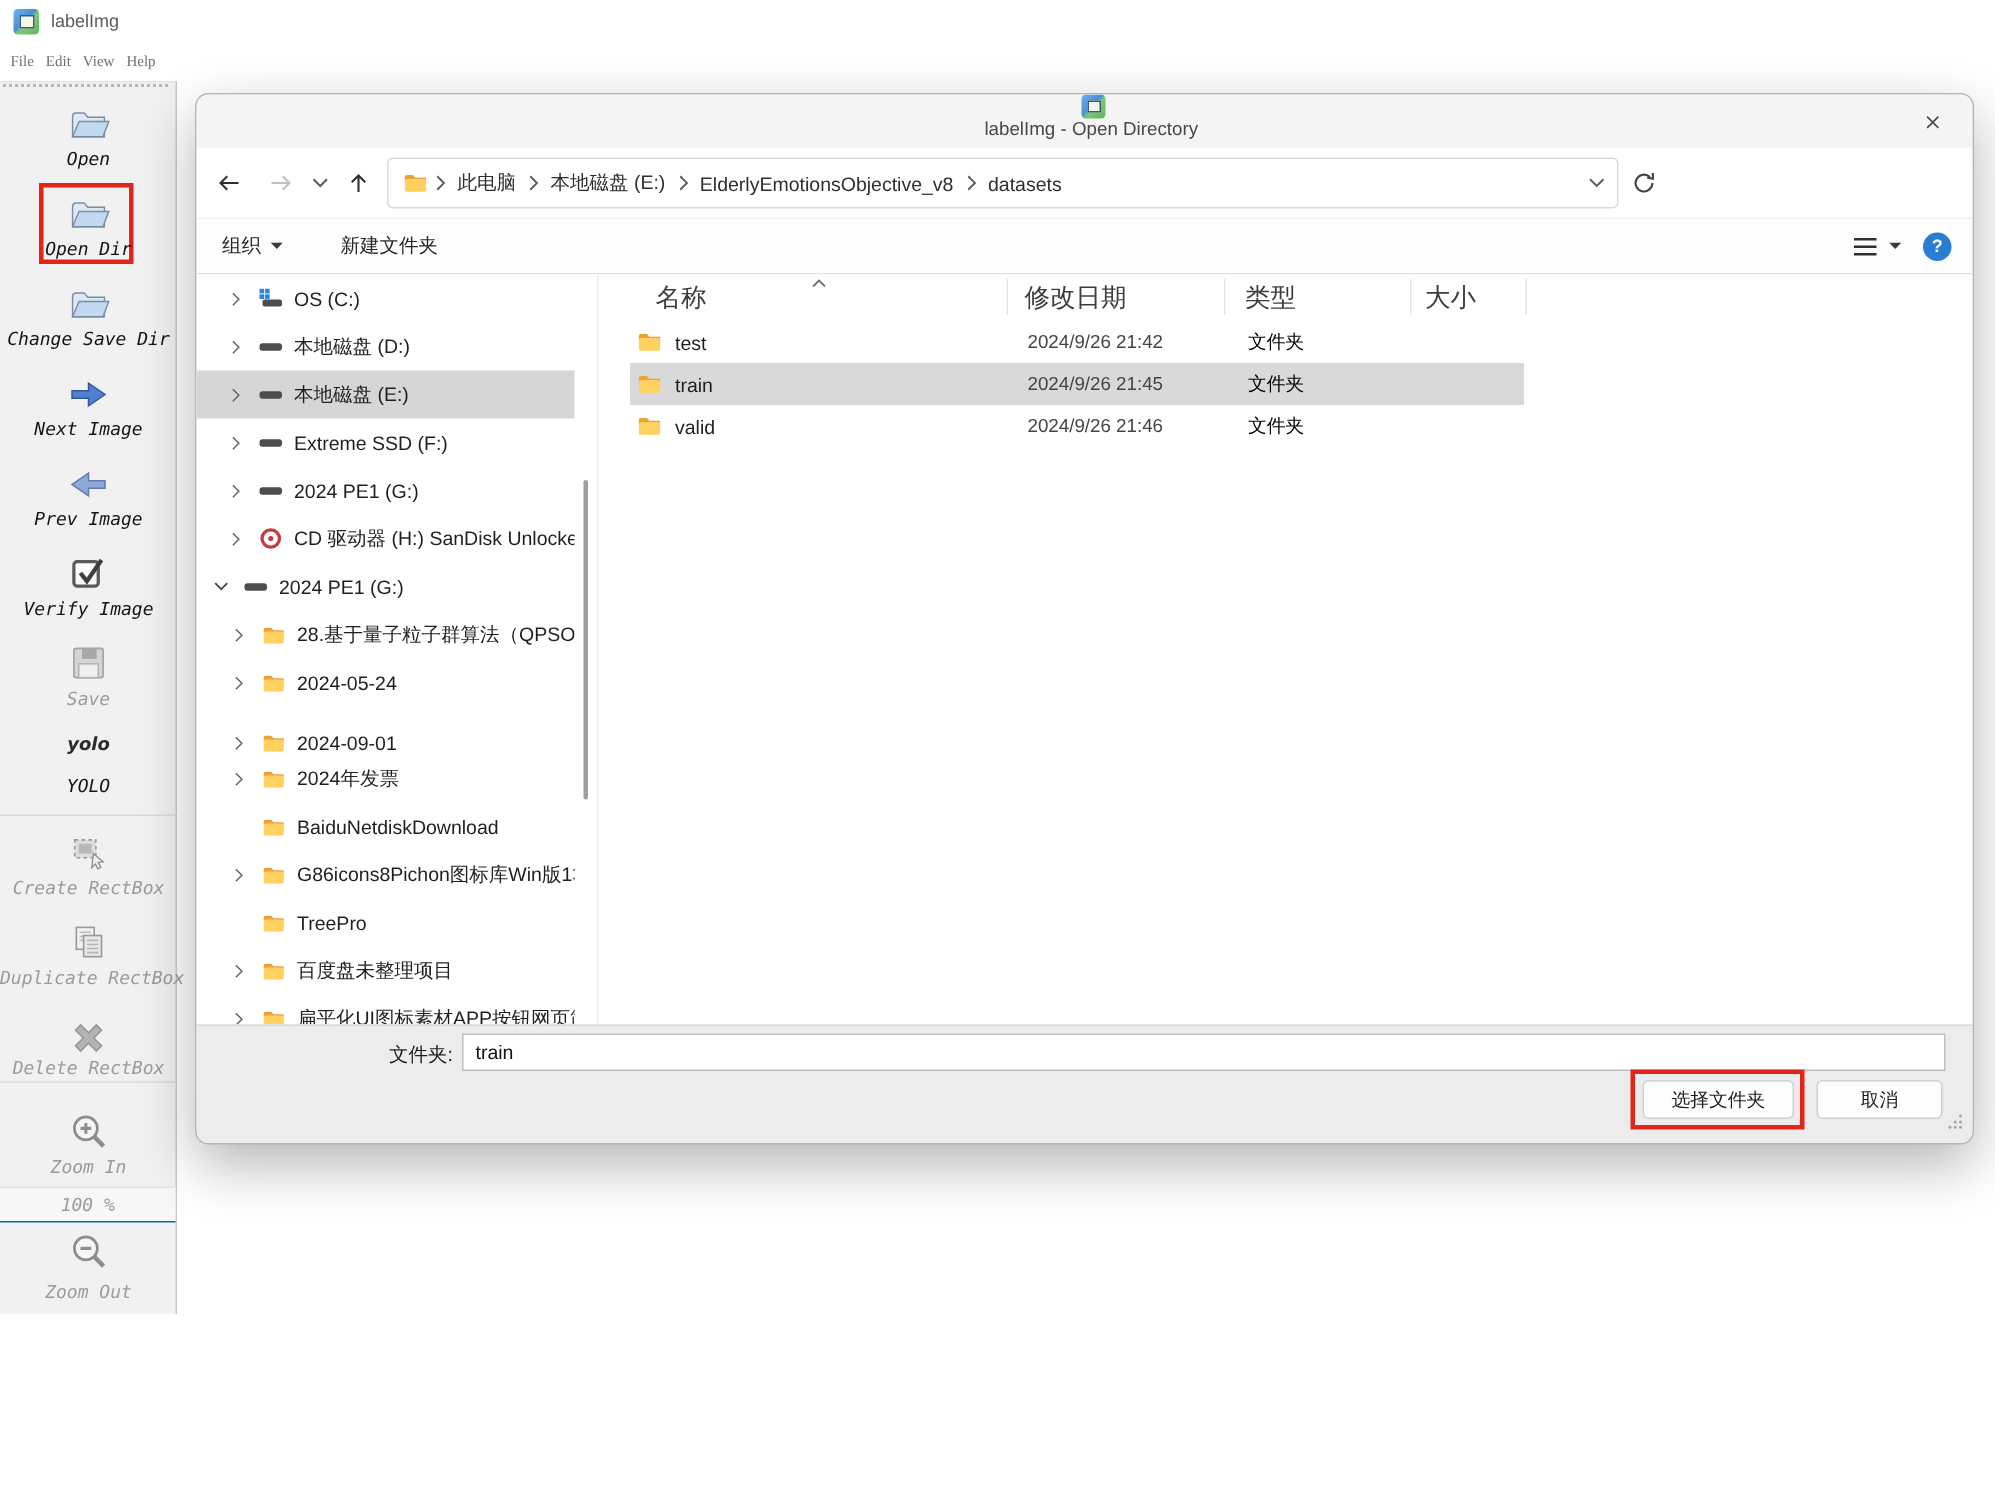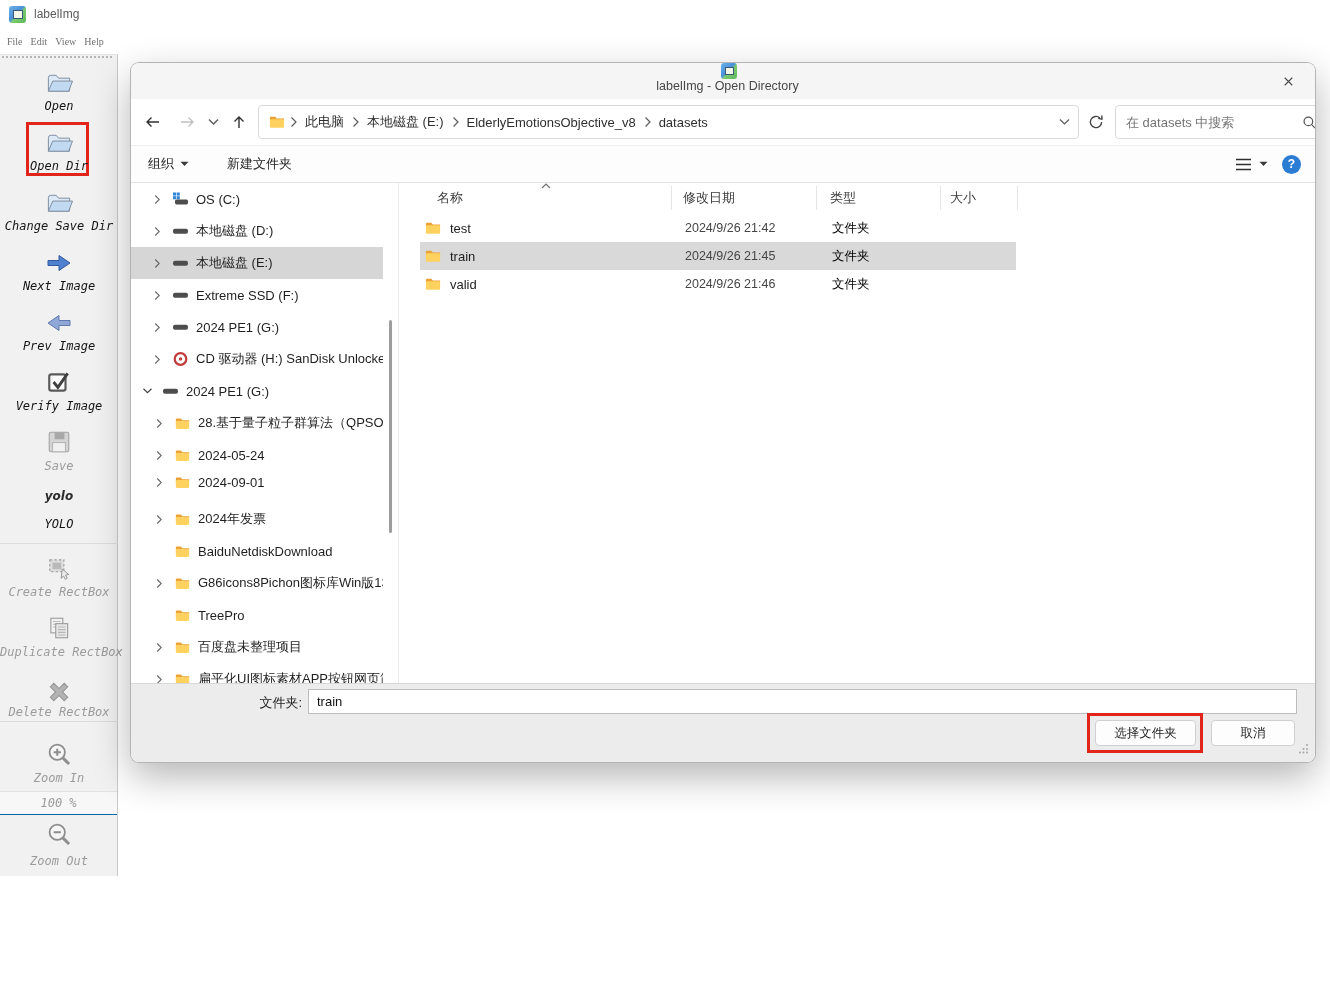--- a/index.html
+++ b/index.html
@@ -59,21 +59,21 @@
   .tchev { width:16px; display:flex; justify-content:center; flex:0 0 auto; }
   .ticon { width:20px; display:flex; justify-content:center; margin-left:5px; flex:0 0 auto; }
   .tlabel { margin-left:6px; font-size:13px; color:#1f1f1f; white-space:nowrap; overflow:hidden; }
   .pad-top { padding-left:18px; }
   .pad-exp { padding-left:8px; }
   .pad-child { padding-left:20px; }
   .tree-scroll { position:absolute; left:258px; top:137px; width:3px; height:213px; background:#9d9d9d; border-radius:2px; }
 
   .listpane { position:absolute; left:269px; top:0; width:915px; height:500px; }
   .lheader { position:absolute; left:0; top:0; width:100%; height:28px; display:flex; }
-  .hcell { font-size:13px; color:#3c3c3c; display:flex; align-items:center; border-right:1px solid #e6e6e6; height:24px; margin-top:3px; position:relative; }
+  .hcell { font-size:17px; color:#3c3c3c; display:flex; align-items:center; border-right:1px solid #e6e6e6; height:24px; margin-top:3px; position:relative; }
   .hc-name { width:252px; margin-left:20px; padding-left:17px; }
   .hc-date { width:145px; padding-left:11px; }
   .hc-type { width:124px; padding-left:13px; }
   .hc-size { width:77px; padding-left:9px; }
   .sort-up { position:absolute; left:120px; top:-8px; }
   .lrow { position:absolute; left:20px; width:596px; height:28px; display:flex; align-items:center; }
   .lrow.sel { background:#d9d9d9; }
   .licon { width:18px; display:flex; margin-left:4px; flex:0 0 auto; }
   .lname { width:226px; margin-left:8px; font-size:13px; color:#1f1f1f; }
   .ldate { width:145px; padding-left:11px; font-size:12.5px; color:#454545; margin-left:-2px; }
@@ -311,27 +311,20 @@
         </span>
       </div>
 
       <div class="refresh-btn">
         <svg width="16" height="16" viewBox="0 0 16 16">
             <path d="M13.6 8 a5.6 5.6 0 1 1 -1.7-4" fill="none" stroke="#444" stroke-width="1.4"></path>
             <path d="M13.9 1.4 L13.9 5.2 L10.2 4.4" fill="none" stroke="#444" stroke-width="1.4"></path>
           </svg>
       </div>
 
-      <div class="searchbox">
-        <input placeholder="在 datasets 中搜索" style="">
-        <svg width="15" height="15" viewBox="0 0 16 16">
-            <circle cx="6.8" cy="6.8" r="4.6" fill="none" stroke="#555" stroke-width="1.3"></circle>
-            <path d="M10.3 10.3 L14 14" stroke="#555" stroke-width="1.3"></path>
-          </svg>
-      </div>
       <div style="width:18px;flex:0 0 auto"></div>
     </div>
 
     <div class="dlg-toolbar">
       <div class="tb-btn" style="margin-left:7px">
         <span>组织</span>
         <svg width="9" height="6" viewBox="0 0 9 6">
             <path d="M0.5 0.8 L4.5 5 L8.5 0.8 Z" fill="#3a3a3a"></path>
           </svg>
       </div>
@@ -485,21 +478,21 @@
             </span>
           <span class="ticon">
               <svg width="17" height="15" viewBox="0 0 20 18">
                 <path d="M2 4.5 C2 3.6 2.7 3 3.5 3 H8 l1.8 2 H18 v2.5 H2 Z" fill="#eaa236"></path>
                 <rect x="2" y="6" width="16" height="9.5" rx="1.4" fill="#ffd15e"></rect>
               </svg>
             </span>
           <span class="tlabel">2024-05-24</span>
         </div>
 
-        <div class="titem pad-child" style="top:283px">
+        <div class="titem pad-child" style="top:296px">
           <span class="tchev">
               <svg width="8" height="11" viewBox="0 0 9 12">
                 <path d="M2.5 1.5 L7 6 L2.5 10.5" stroke="#666" stroke-width="1.2" fill="none"></path>
               </svg>
             </span>
           <span class="ticon">
               <svg width="17" height="15" viewBox="0 0 20 18">
                 <path d="M2 4.5 C2 3.6 2.7 3 3.5 3 H8 l1.8 2 H18 v2.5 H2 Z" fill="#eaa236"></path>
                 <rect x="2" y="6" width="16" height="9.5" rx="1.4" fill="#ffd15e"></rect>
               </svg>

